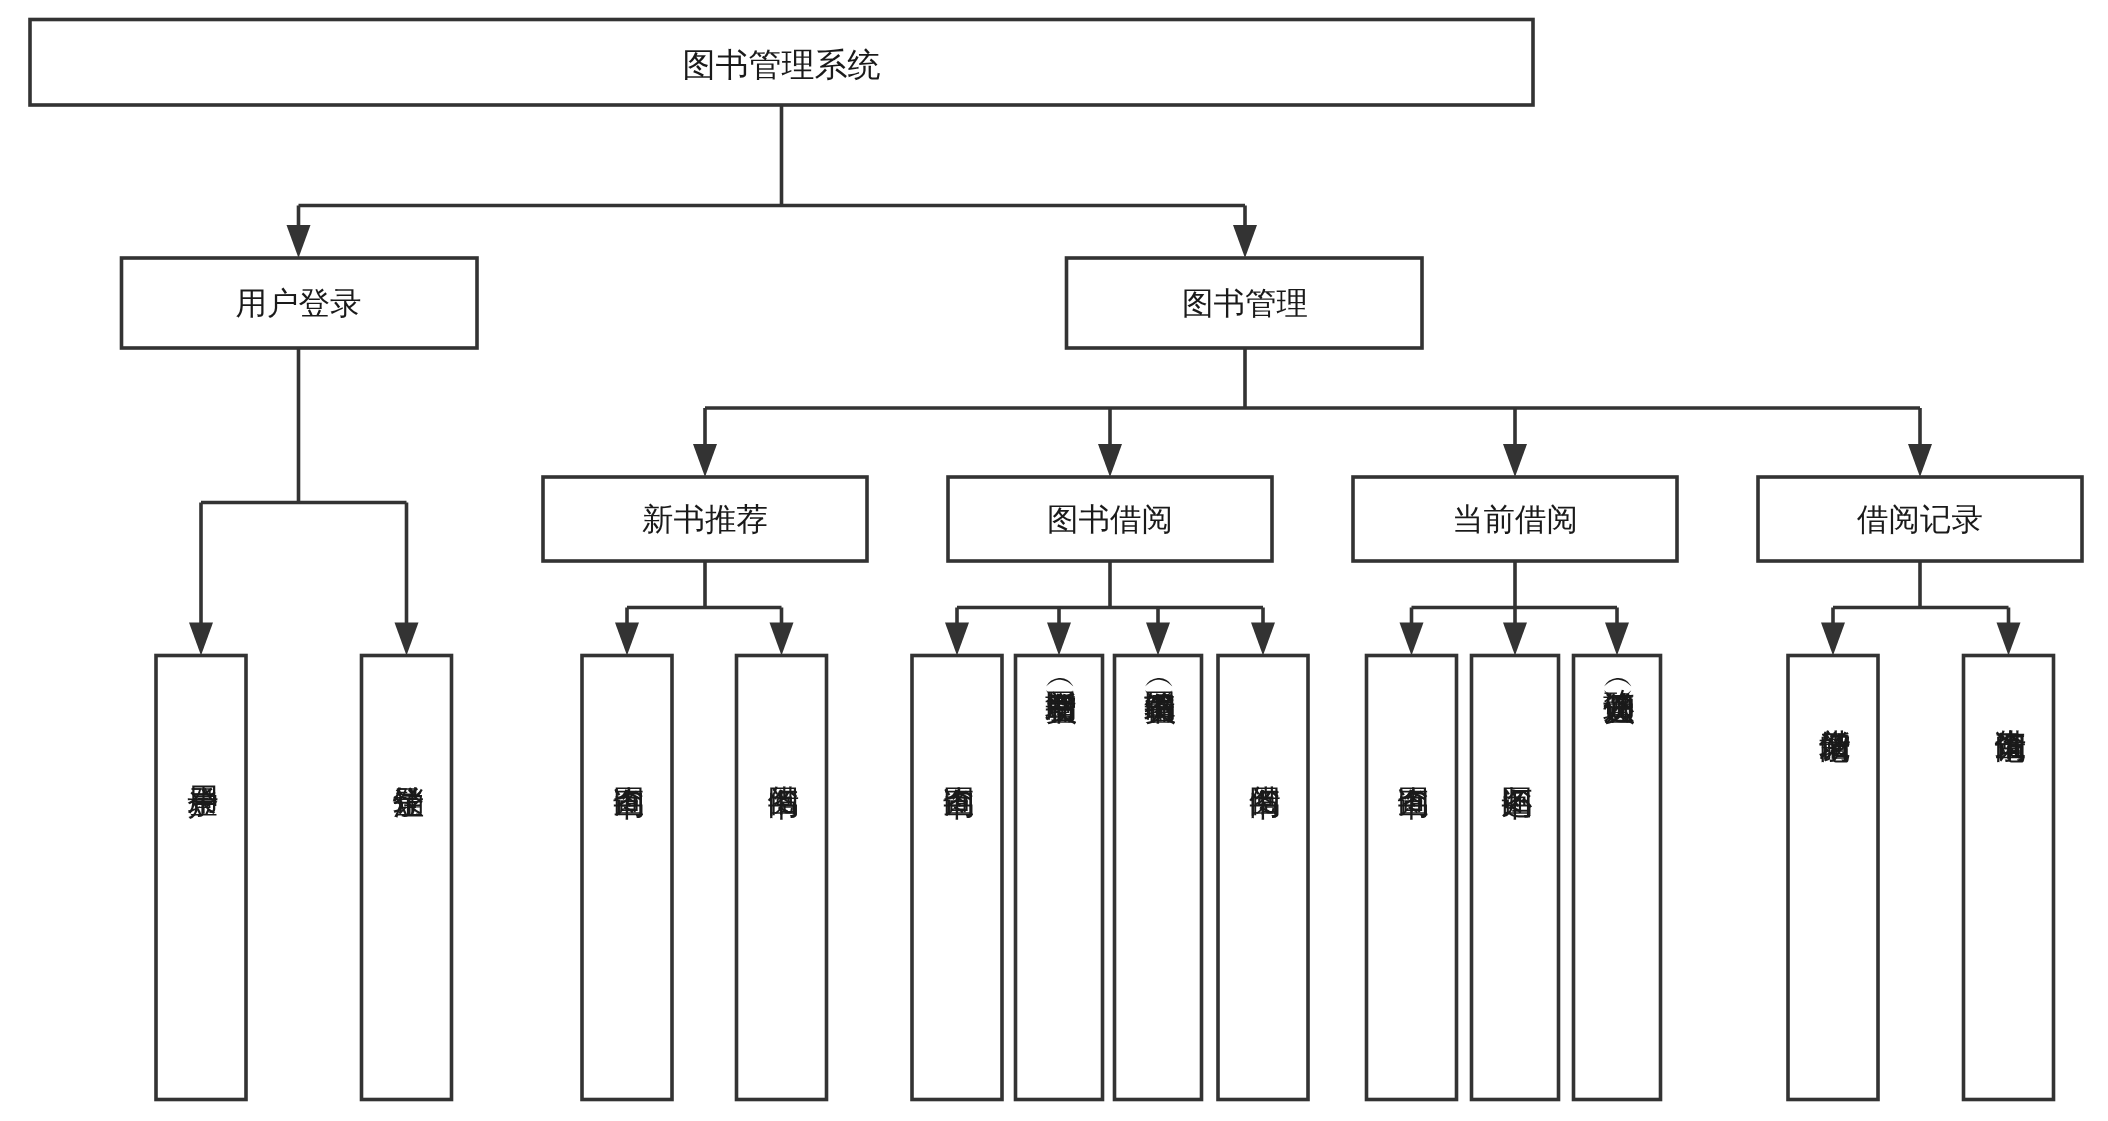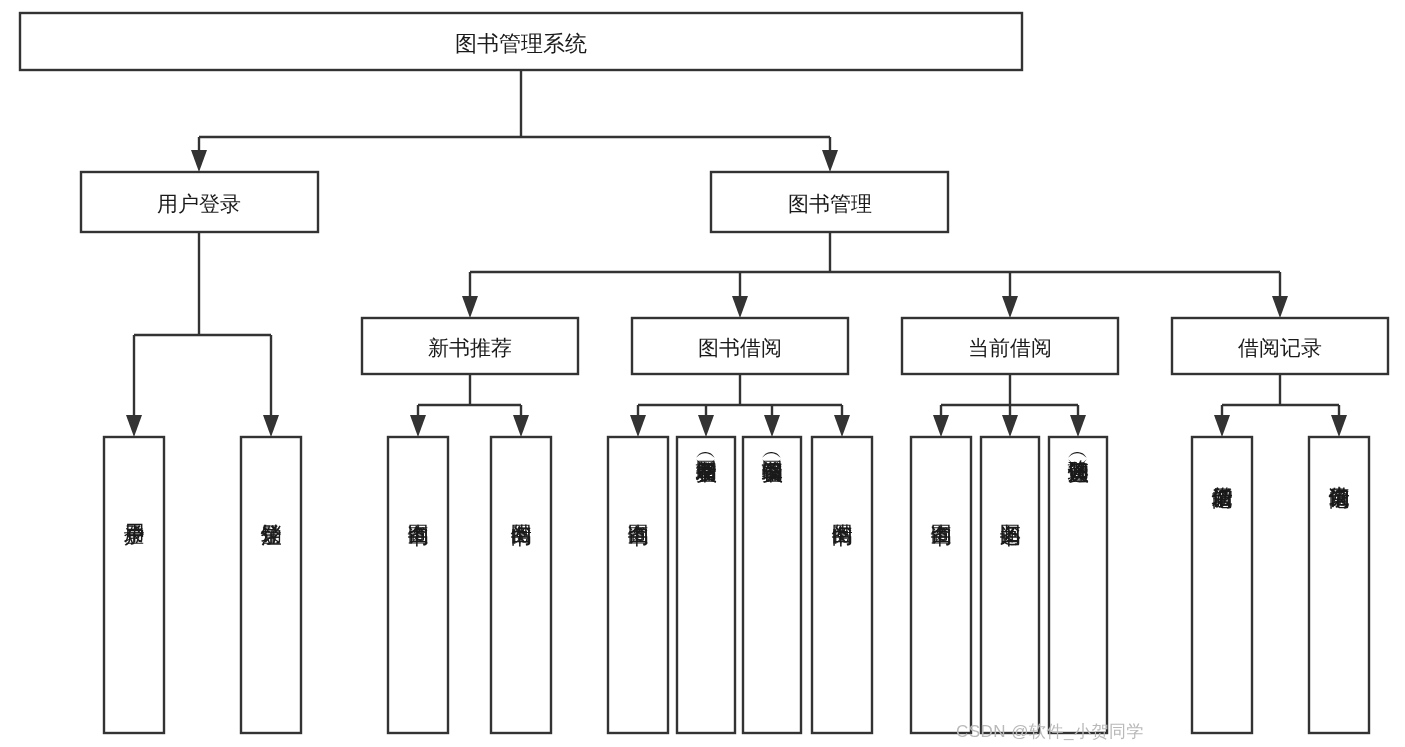--- a/index.html
+++ b/index.html
@@ -250,14 +250,13 @@
     <span class="vlabel" style="margin-top:6px;">确认归还（管理员）</span>
   </div>
 
   <div class="vlabel-wrap" style="left:1192px; top:437px; width:60px; height:296px;">
     <span class="vlabel" style="margin-top:32px;">新增借阅记录</span>
   </div>
   <div class="vlabel-wrap" style="left:1309px; top:437px; width:60px; height:296px;">
     <span class="vlabel" style="margin-top:32px;">查询借阅记录</span>
   </div>
 
-  <div id="watermark">CSDN @软件_小贺同学</div>
 </div>
 
 </body></html>

